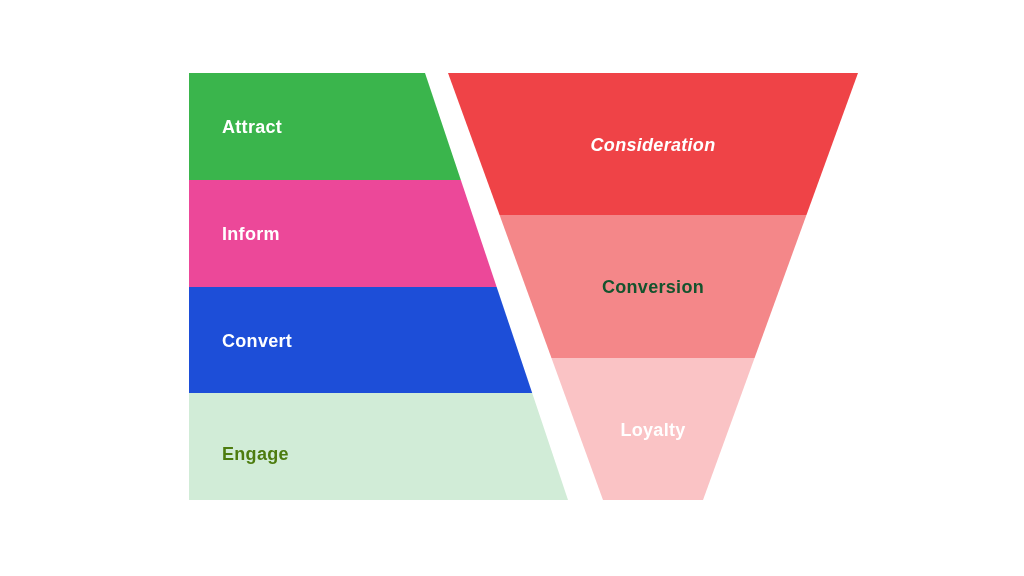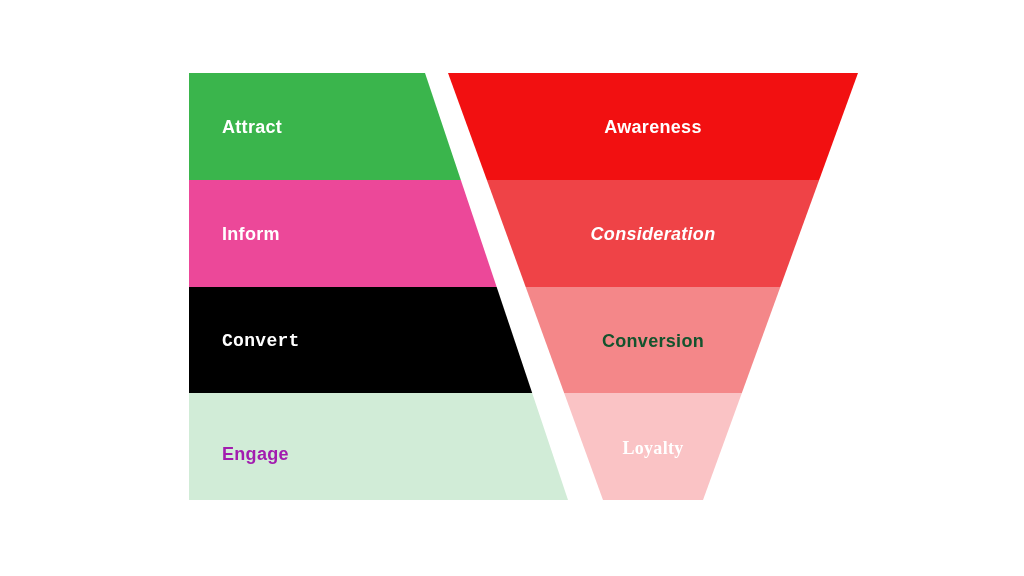--- a/index.html
+++ b/index.html
@@ -56,36 +56,33 @@
 
 <div class="canvas" style="background-color: rgb(255, 255, 255);">
 
   <div class="funnel funnel-left">
     <div class="stage" style="background-color: rgb(58, 181, 76);">
       <span class="stage-label" style="color: rgb(255, 255, 255);">Attract</span>
     </div>
     <div class="stage" style="background-color: #ec4899;">
       <span class="stage-label" style="color: rgb(255, 255, 255);">Inform</span>
     </div>
-    <div class="stage" style="background-color: #000000; font-family: Liberation Mono, monospace;">
+    <div class="stage" style="background-color: #1d4ed8;">
       <span class="stage-label" style="color: rgb(255, 255, 255);">Convert</span>
     </div>
     <div class="stage" style="background-color: rgb(209, 236, 215);">
-      <span class="stage-label" style="color: #a21caf; margin-top: 13px;">Engage</span>
+      <span class="stage-label" style="color: #4d7c0f; margin-top: 13px;">Engage</span>
     </div>
   </div>
 
   <div class="funnel funnel-right">
-    <div class="stage" style="background-color: rgb(242, 16, 17);">
-      <span class="stage-label" style="color: rgb(255, 255, 255);">Awareness</span>
-    </div>
     <div class="stage" style="background-color: rgb(239, 67, 71);">
       <span class="stage-label" style="color: rgb(255, 255, 255); font-style: italic;">Consideration</span>
     </div>
     <div class="stage" style="background-color: rgb(244, 135, 137);">
       <span class="stage-label" style="color: #14532d;">Conversion</span>
     </div>
     <div class="stage" style="background-color: rgb(250, 195, 197);">
-      <span class="stage-label" style="color: rgb(255, 255, 255); font-family: Liberation Serif, serif;">Loyalty</span>
+      <span class="stage-label" style="color: rgb(255, 255, 255);">Loyalty</span>
     </div>
   </div>
 
 </div>
 
 </body></html>

